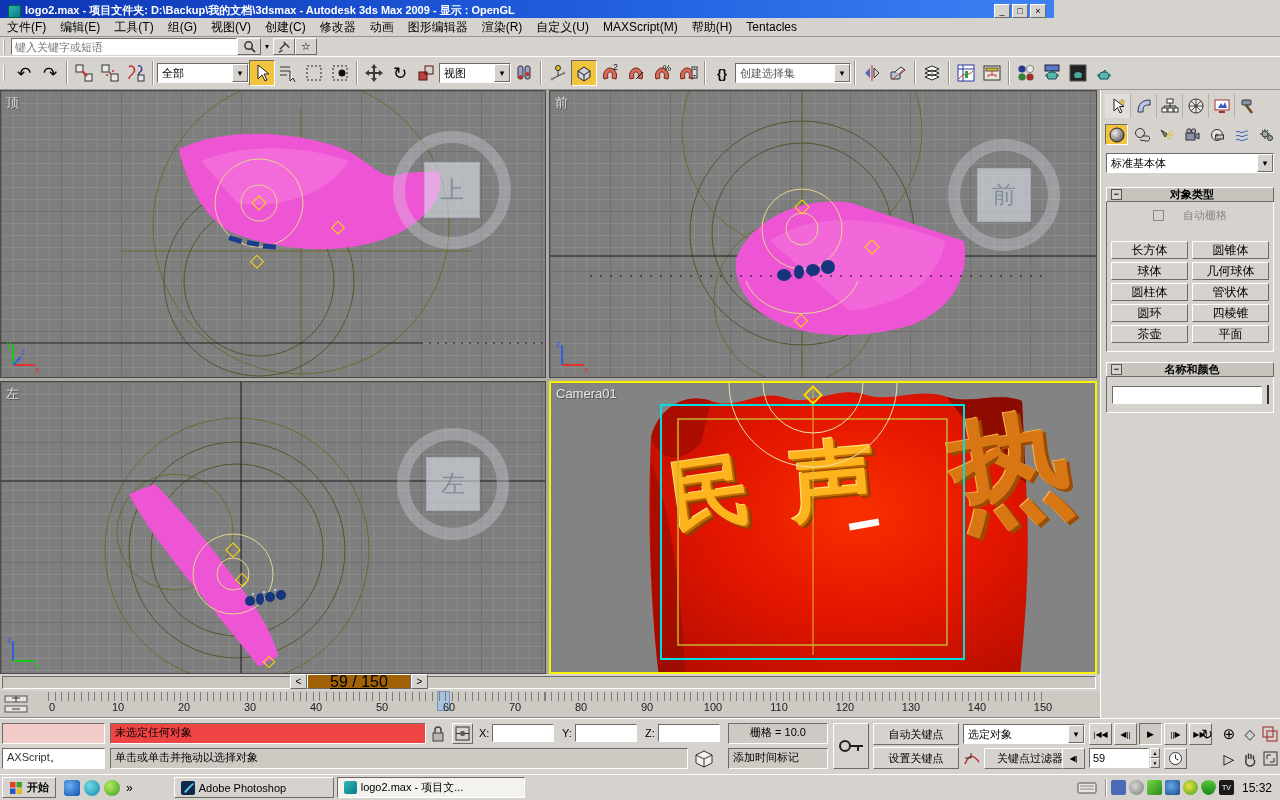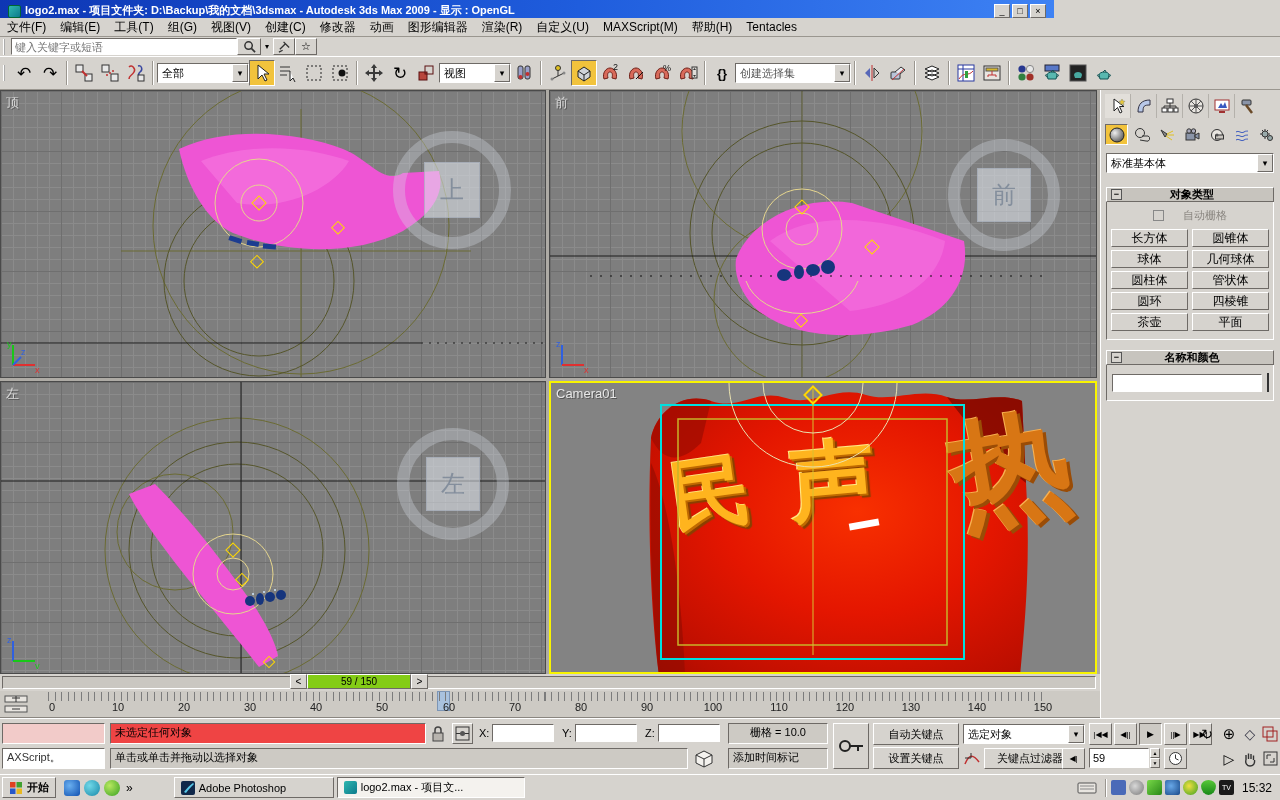--- a/index.html
+++ b/index.html
@@ -39,21 +39,21 @@
   .viewcube{position:absolute;z-index:5;border-radius:50%;border:12px solid rgba(215,222,230,0.33);display:flex;align-items:center;justify-content:center;}
   .viewcube .face{background:rgba(228,233,240,0.55);border:1px solid rgba(150,160,175,0.5);display:flex;align-items:center;justify-content:center;color:rgba(115,128,145,0.75);font-size:24px;}
   .tripod{position:absolute;left:4px;bottom:4px;z-index:6;}
   #cam-vp{background:#838383;background-image:none;border:2px solid #f8f400;}
   .camchar{position:absolute;z-index:3;font-weight:bold;color:#ffb41e;text-shadow:2px 2px 0 #c06a00,4px 4px 1px #8a4000,-1px -1px 0 #ffe680;}
   
   #timeslider{position:absolute;left:0;top:674px;width:1100px;height:17px;background:#d6d3ce;display:flex;align-items:center;}
   #tstrack{position:absolute;left:2px;top:2px;width:1094px;height:13px;border:1px solid;border-color:#6e6a66 #fff #fff #6e6a66;background:#cac7c1;}
   #tsslider{position:absolute;left:290px;top:0;width:138px;height:15px;display:flex;}
   .tsarr{width:17px;height:15px;display:flex;align-items:center;justify-content:center;font-size:10px;}
-  #tsval{flex:1;display:flex;align-items:center;justify-content:center;font-size:10px;background:#84cc16;border:1px solid;border-color:#fff #6e6a66 #6e6a66 #fff;}
+  #tsval{flex:1;display:flex;align-items:center;justify-content:center;font-size:16px;background:#a16207;border:1px solid;border-color:#fff #6e6a66 #6e6a66 #fff;text-decoration:underline;}
   #trackbar{position:absolute;left:0;top:691px;width:1100px;height:27px;background:#cdcac4;border-bottom:1px solid #8a8680;}
   #ticks{position:absolute;left:48px;top:1px;width:1000px;height:9px;background-image:repeating-linear-gradient(90deg,#7c7c7c 0 1px,transparent 1px 6.62px);}
   .tick-label{position:absolute;top:10px;width:30px;text-align:center;font-size:11px;color:#222;}
   #framemarker{position:absolute;left:437px;top:0;width:13px;height:20px;background:#a9c2de;border:1px solid #7c95b5;}
   #tbicon{position:absolute;left:4px;top:3px;}
   
   #statusbar{position:absolute;left:0;top:718px;width:1280px;height:56px;background:#d6d3ce;border-top:1px solid #fff;}
   .sfield{height:22px;font-size:11px;padding:1px 4px;}
   .skeybtn{font-size:11px;display:flex;align-items:center;justify-content:center;white-space:nowrap;}
   input.coord{width:62px;height:18px;font-size:11px;padding:0 2px;}
@@ -694,21 +694,21 @@
     <span class="val">标准基本体</span>
     <span class="arr">▾</span>
   </div>
 
   <div style="margin:14px 6px 0 5px;">
     <div class="rollhead">
       <span class="minus">−</span>
       <span style="flex:1;text-align:center;margin-right:15px;">对象类型</span>
     </div>
     <div class="sun" style="padding:6px 4px 8px;border-top:none;background:#d6d3ce;">
-      <div style="display:flex;align-items:center;justify-content:center;gap:19px;margin-bottom:6px;color:#8a8680;">
+      <div style="display:flex;align-items:center;justify-content:center;gap:19px;margin-bottom:18px;color:#8a8680;">
         <span class="chk"></span>
         <span>自动栅格</span>
       </div>
       <div style="display:grid;grid-template-columns:1fr 1fr;gap:3px 4px;">
         <button class="obtn">长方体</button>
         <button class="obtn">圆锥体</button>
         <button class="obtn">球体</button>
         <button class="obtn">几何球体</button>
         <button class="obtn">圆柱体</button>
         <button class="obtn">管状体</button>

